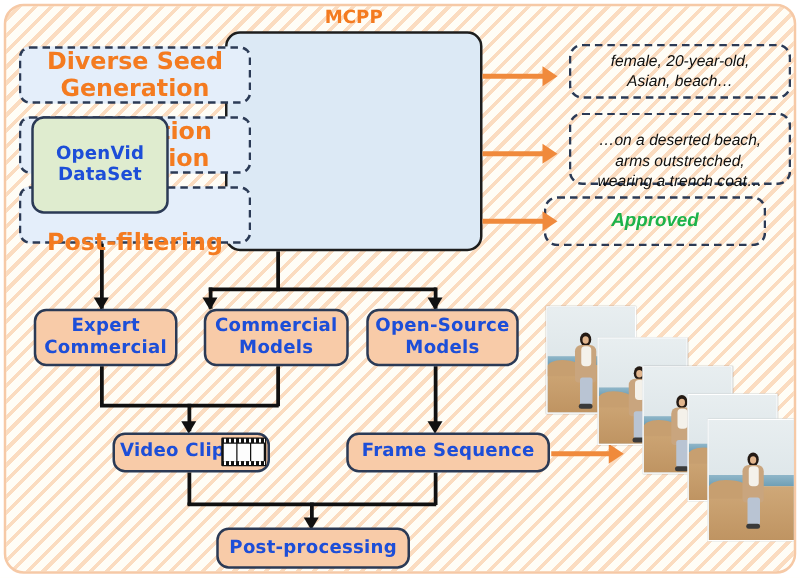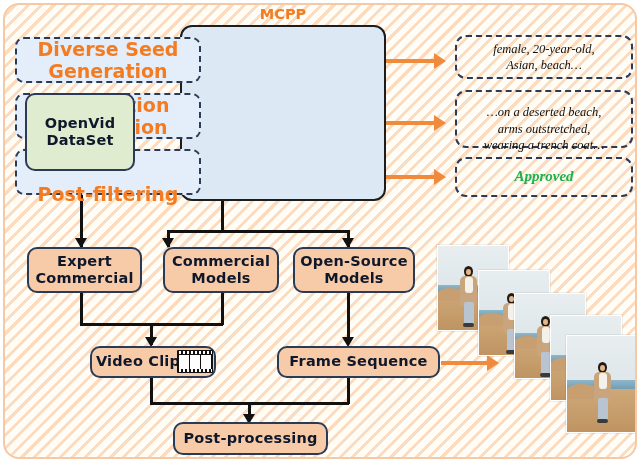--- a/index.html
+++ b/index.html
@@ -30,21 +30,21 @@
   
   .node{
     position:absolute;
     box-sizing:border-box;
     display:flex;
     align-items:center;
     justify-content:center;
     text-align:center;
     border:2px solid #2b3a55;
     border-radius:10px;
-    color:#0f172a;
+    color:#1d4ed8;
     font-family:"DejaVu Sans",sans-serif;
     font-weight:bold;
     font-size:14.5px;
     line-height:1.18;
     letter-spacing:.2px;
     z-index:6;
   }
   .node.orange{background:#f8cba8;}
   .node.green{background:#dfeccf;}
 
@@ -81,21 +81,21 @@
 
   
   .prompt{
     position:absolute;
     box-sizing:border-box;
     border:2px dashed #2b3a55;
     border-radius:11px;
     background:transparent;
     display:flex;align-items:center;justify-content:center;
     text-align:center;
-    font-family:Liberation Serif, serif;
+    font-family:Liberation Sans, sans-serif;
     font-style:italic;
     font-size:12.5px;
     line-height:1.32;
     color:#10100f;
     z-index:6;
   }
   .prompt.approved{
     color:#1cb34a;
     font-weight:bold;
     font-size:15px;
@@ -245,21 +245,21 @@
 
     <div class="prompt" style="left:450px;top:30px;width:178px;height:44px;">
       <span style="white-space:pre-line;">female, 20-year-old,
 Asian, beach…</span>
     </div>
     <div class="prompt" style="left:450px;top:85px;width:178px;height:58px;">
       <span style="white-space:pre-line;margin-top:20px;">…on a deserted beach,
 arms outstretched,
 wearing a trench coat…</span>
     </div>
-    <div class="prompt approved" style="left:450px;top:152px;width:178px;height:40px;">
+    <div class="prompt approved" style="left:430px;top:152px;width:178px;height:40px;">
       <span style="white-space:pre-line;">Approved</span>
     </div>
 
     <div class="node green" style="left:20px;top:88px;width:110px;height:78px;">
       <span style="white-space:pre-line;">OpenVid
 DataSet</span>
     </div>
 
     <div class="node orange" style="left:22px;top:242px;width:115px;height:46px;">
       <span style="white-space:pre-line;">Expert

